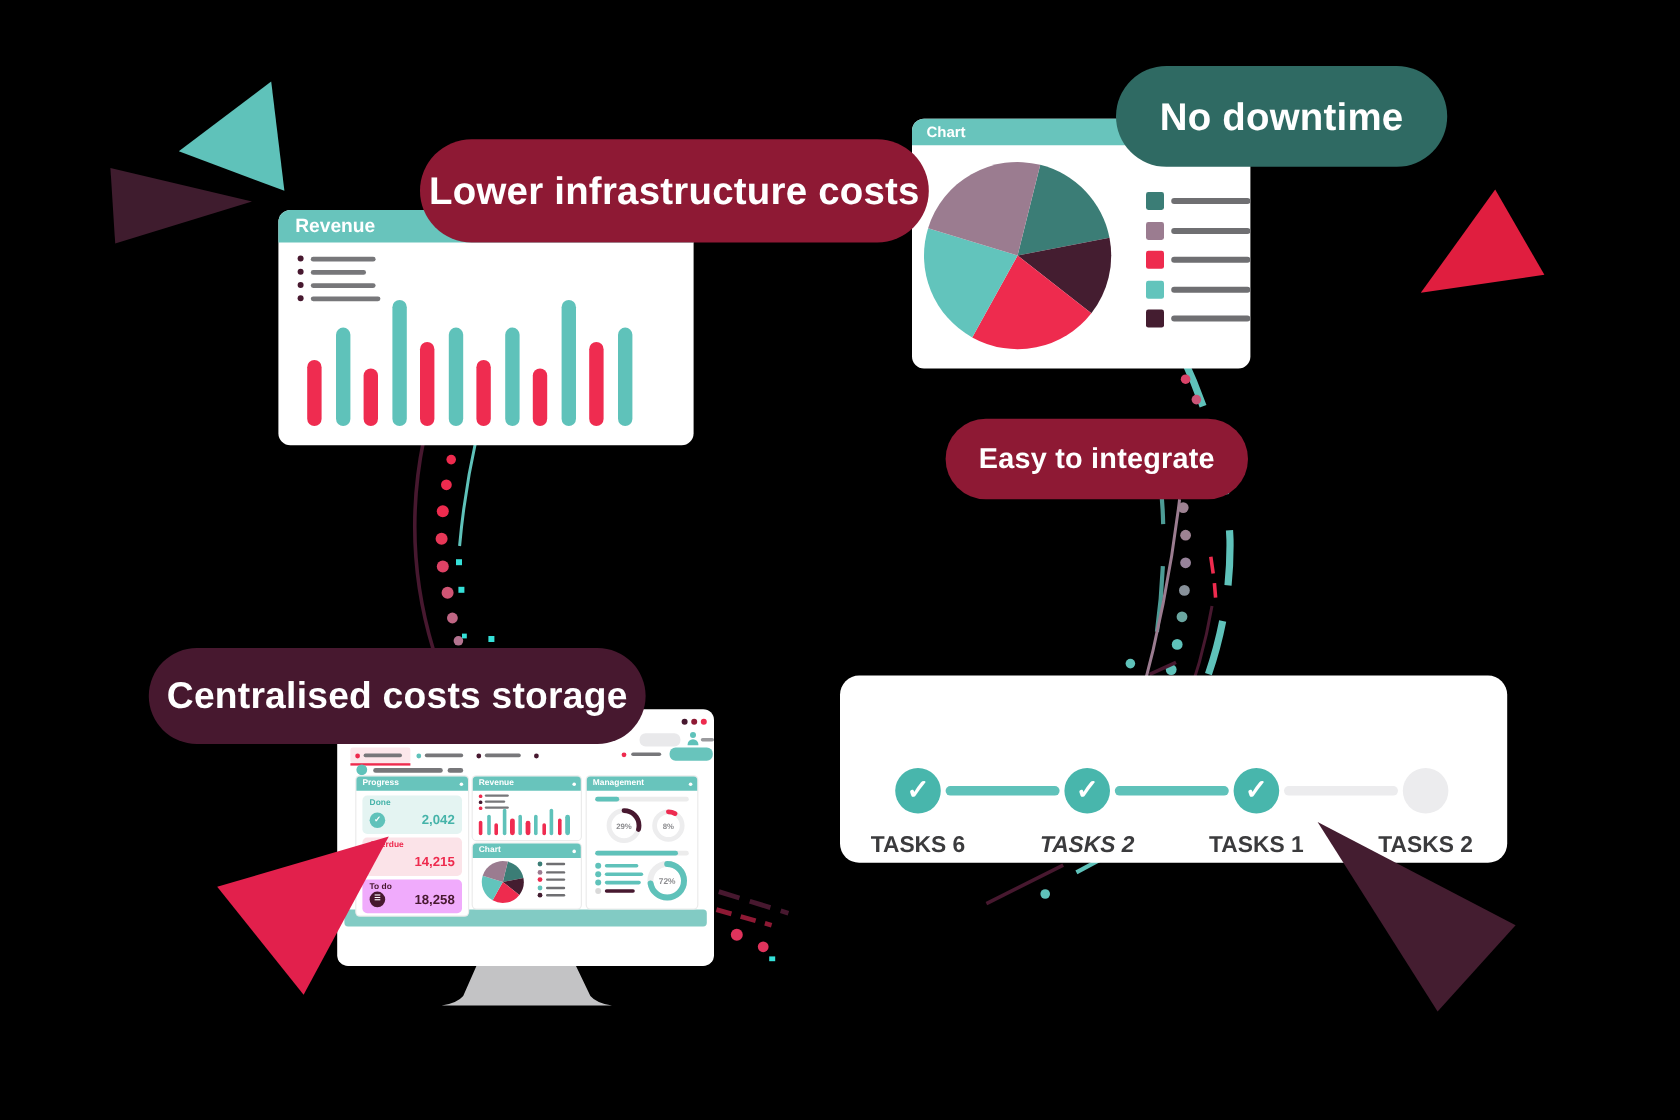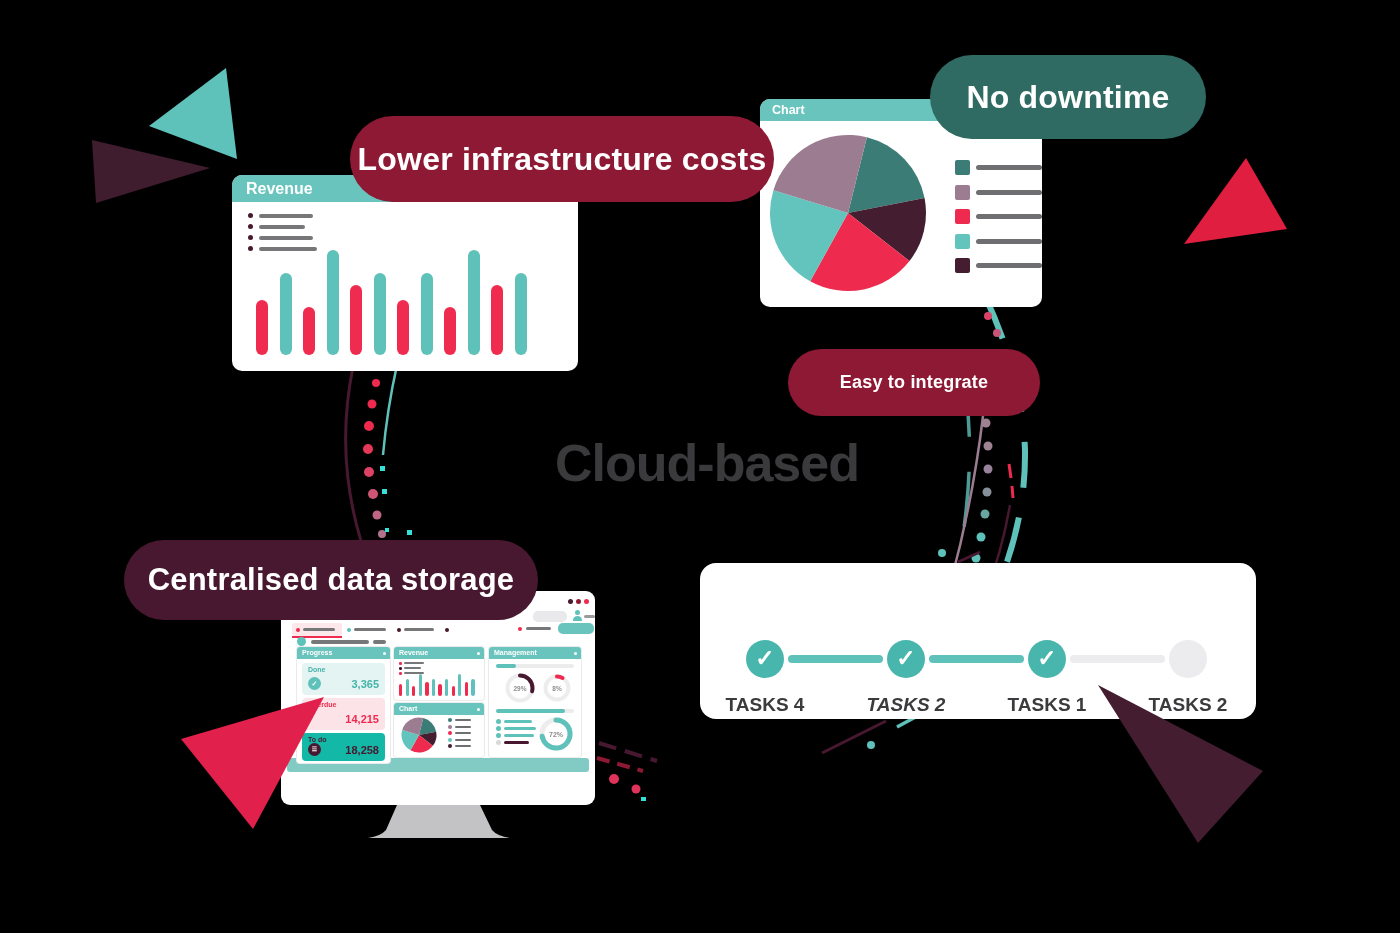--- a/index.html
+++ b/index.html
@@ -177,44 +177,43 @@
         </div>
       </div>
   </div>
 
   <div class="pill" style="left:350px;top:116px;width:424px;height:86px;border-radius:43px;background:#8e1934;font-size:32px;">
       <span>Lower infrastructure costs</span>
     </div>
   <div class="pill" style="left:930px;top:55px;width:276px;height:84px;border-radius:42px;background:#2f6a63;font-size:32px;">
       <span>No downtime</span>
     </div>
-  <div class="pill" style="left:788px;top:349px;width:252px;height:67px;border-radius:34px;background:#8e1934;font-size:18px;">
+  <div class="pill" style="left:788px;top:349px;width:252px;height:67px;border-radius:34px;background:#8e1934;font-size:24px;">
       <span>Easy to integrate</span>
     </div>
   <div class="pill" style="left:124px;top:540px;width:414px;height:80px;border-radius:40px;background:#47182f;font-size:31px;">
-      <span>Centralised data storage</span>
-    </div>
-
-  <div class="main-title">Cloud-based</div>
+      <span>Centralised costs storage</span>
+    </div>
+
 
   <div class="card" style="left:700px;top:563px;width:556px;height:156px;border-radius:16px;">
     <div class="step-conn done" style="left:88px;width:95px;"></div>
     <div class="step-conn done" style="left:229px;width:95px;"></div>
     <div class="step-conn" style="left:370px;width:95px;"></div>
     <div class="step-circle done" style="left:46px;top:77px;">
         <span class="chk">✓</span>
       </div>
     <div class="step-circle done" style="left:187px;top:77px;">
         <span class="chk">✓</span>
       </div>
     <div class="step-circle done" style="left:328px;top:77px;">
         <span class="chk">✓</span>
       </div>
     <div class="step-circle" style="left:469px;top:77px;"></div>
-    <div class="step-label" style="left:10px;">TASKS 4</div>
+    <div class="step-label" style="left:10px;">TASKS 6</div>
     <div class="step-label" style="left:151px;font-style:italic;">TASKS 2</div>
     <div class="step-label" style="left:292px;">TASKS 1</div>
     <div class="step-label" style="left:433px;">TASKS 2</div>
   </div>
 
   <div class="monitor">
 
     <span style="position:absolute;left:287px;top:8px;width:5px;height:5px;border-radius:50%;background:#47182f;"></span>
     <span style="position:absolute;left:295px;top:8px;width:5px;height:5px;border-radius:50%;background:#8e1934;"></span>
     <span style="position:absolute;left:303px;top:8px;width:5px;height:5px;border-radius:50%;background:#ee2b4e;"></span>
@@ -240,27 +239,27 @@
     <span style="position:absolute;left:30px;top:49px;width:58px;height:4px;background:#77777a;border-radius:2px;"></span>
     <span style="position:absolute;left:92px;top:49px;width:13px;height:4px;background:#77777a;border-radius:2px;"></span>
 
     <span style="position:absolute;left:6px;top:167px;width:302px;height:14px;background:#82cbc4;border-radius:3px;"></span>
 
     <div class="panel" style="left:16px;top:56px;width:93px;height:116px;">
       <div class="phead">Progress</div>
       <div class="pcard" style="top:16px;height:32px;background:#e4f4f2;">
         <span class="pc-lab" style="color:#45b3a9;">Done</span>
         <span class="pc-ico" style="background:#5fc2ba;">✓</span>
-        <span class="pc-val" style="color:#45b3a9;">3,365</span>
+        <span class="pc-val" style="color:#45b3a9;">2,042</span>
       </div>
       <div class="pcard" style="top:51px;height:32px;background:#fbe3e8;">
         <span class="pc-lab" style="color:#ee2b4e;">Overdue</span>
         <span class="pc-val" style="color:#ee2b4e;margin-left:42px;">14,215</span>
       </div>
-      <div class="pcard" style="top:86px;height:28px;background:#14b8a6;">
+      <div class="pcard" style="top:86px;height:28px;background:#f0abfc;">
         <span class="pc-lab" style="color:#47182f;">To do</span>
         <span class="pc-ico" style="background:#47182f;font-size:6px;">☰</span>
         <span class="pc-val" style="color:#47182f;">18,258</span>
       </div>
     </div>
 
     <div class="panel" style="left:113px;top:56px;width:90px;height:53px;">
       <div class="phead">Revenue</div>
       <div style="position:absolute;left:5px;top:15px;">
         <div class="brow" style="margin-bottom:2.5px;">

